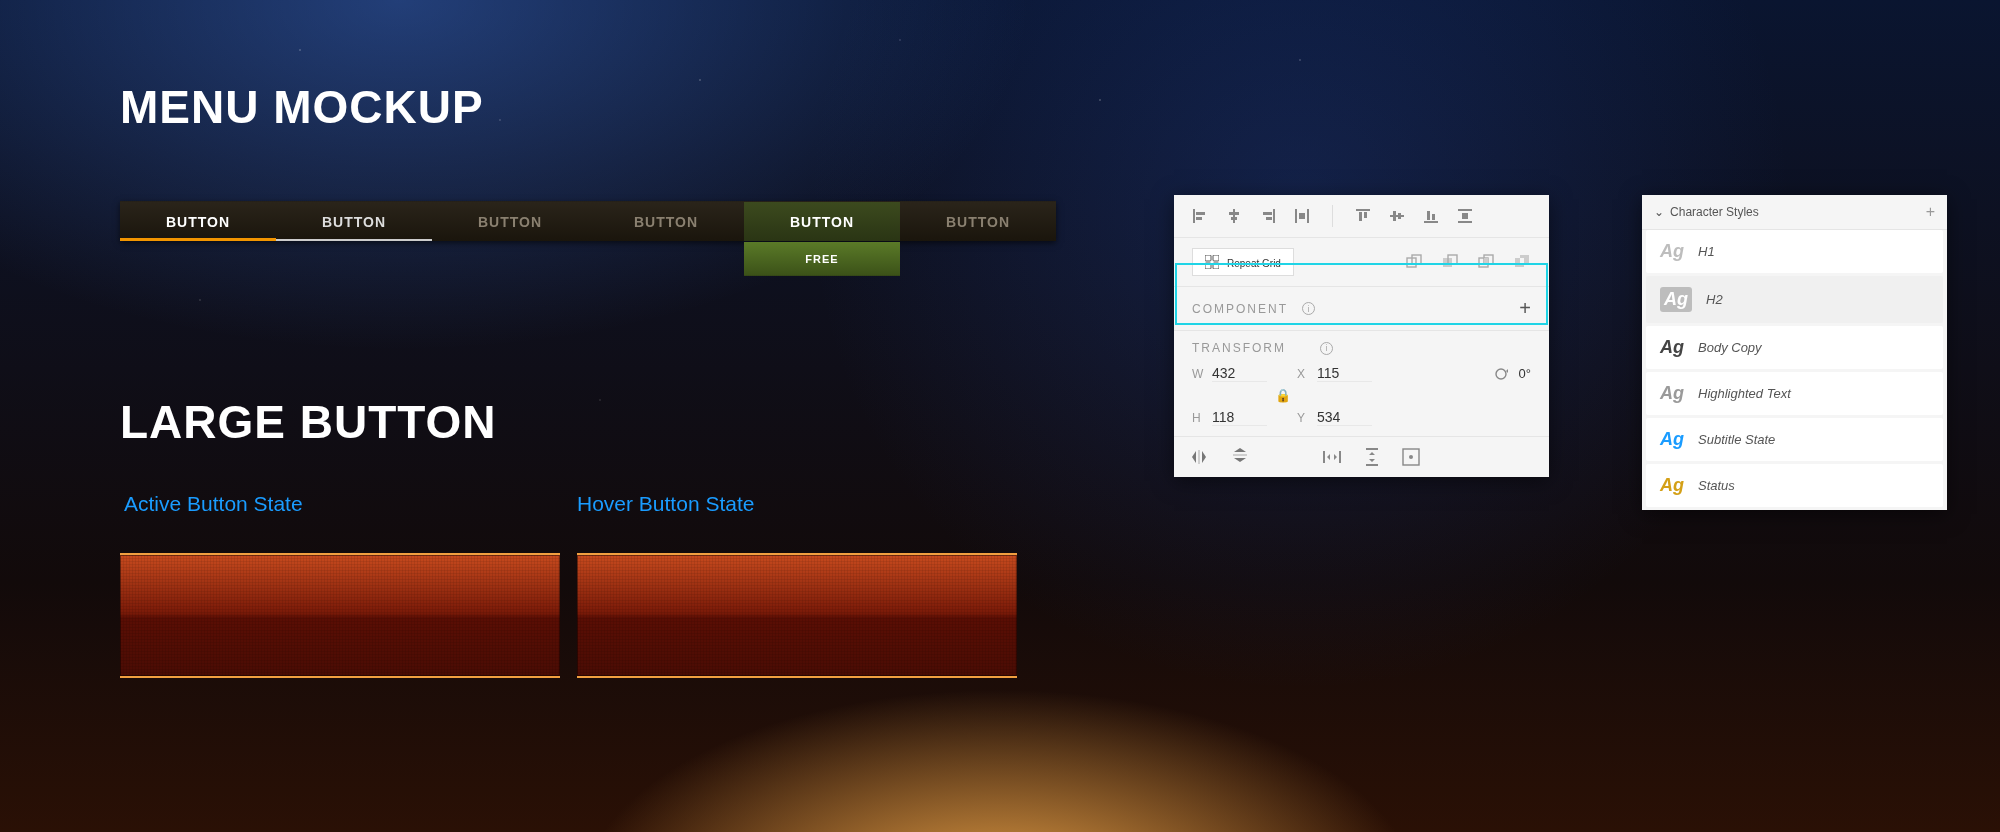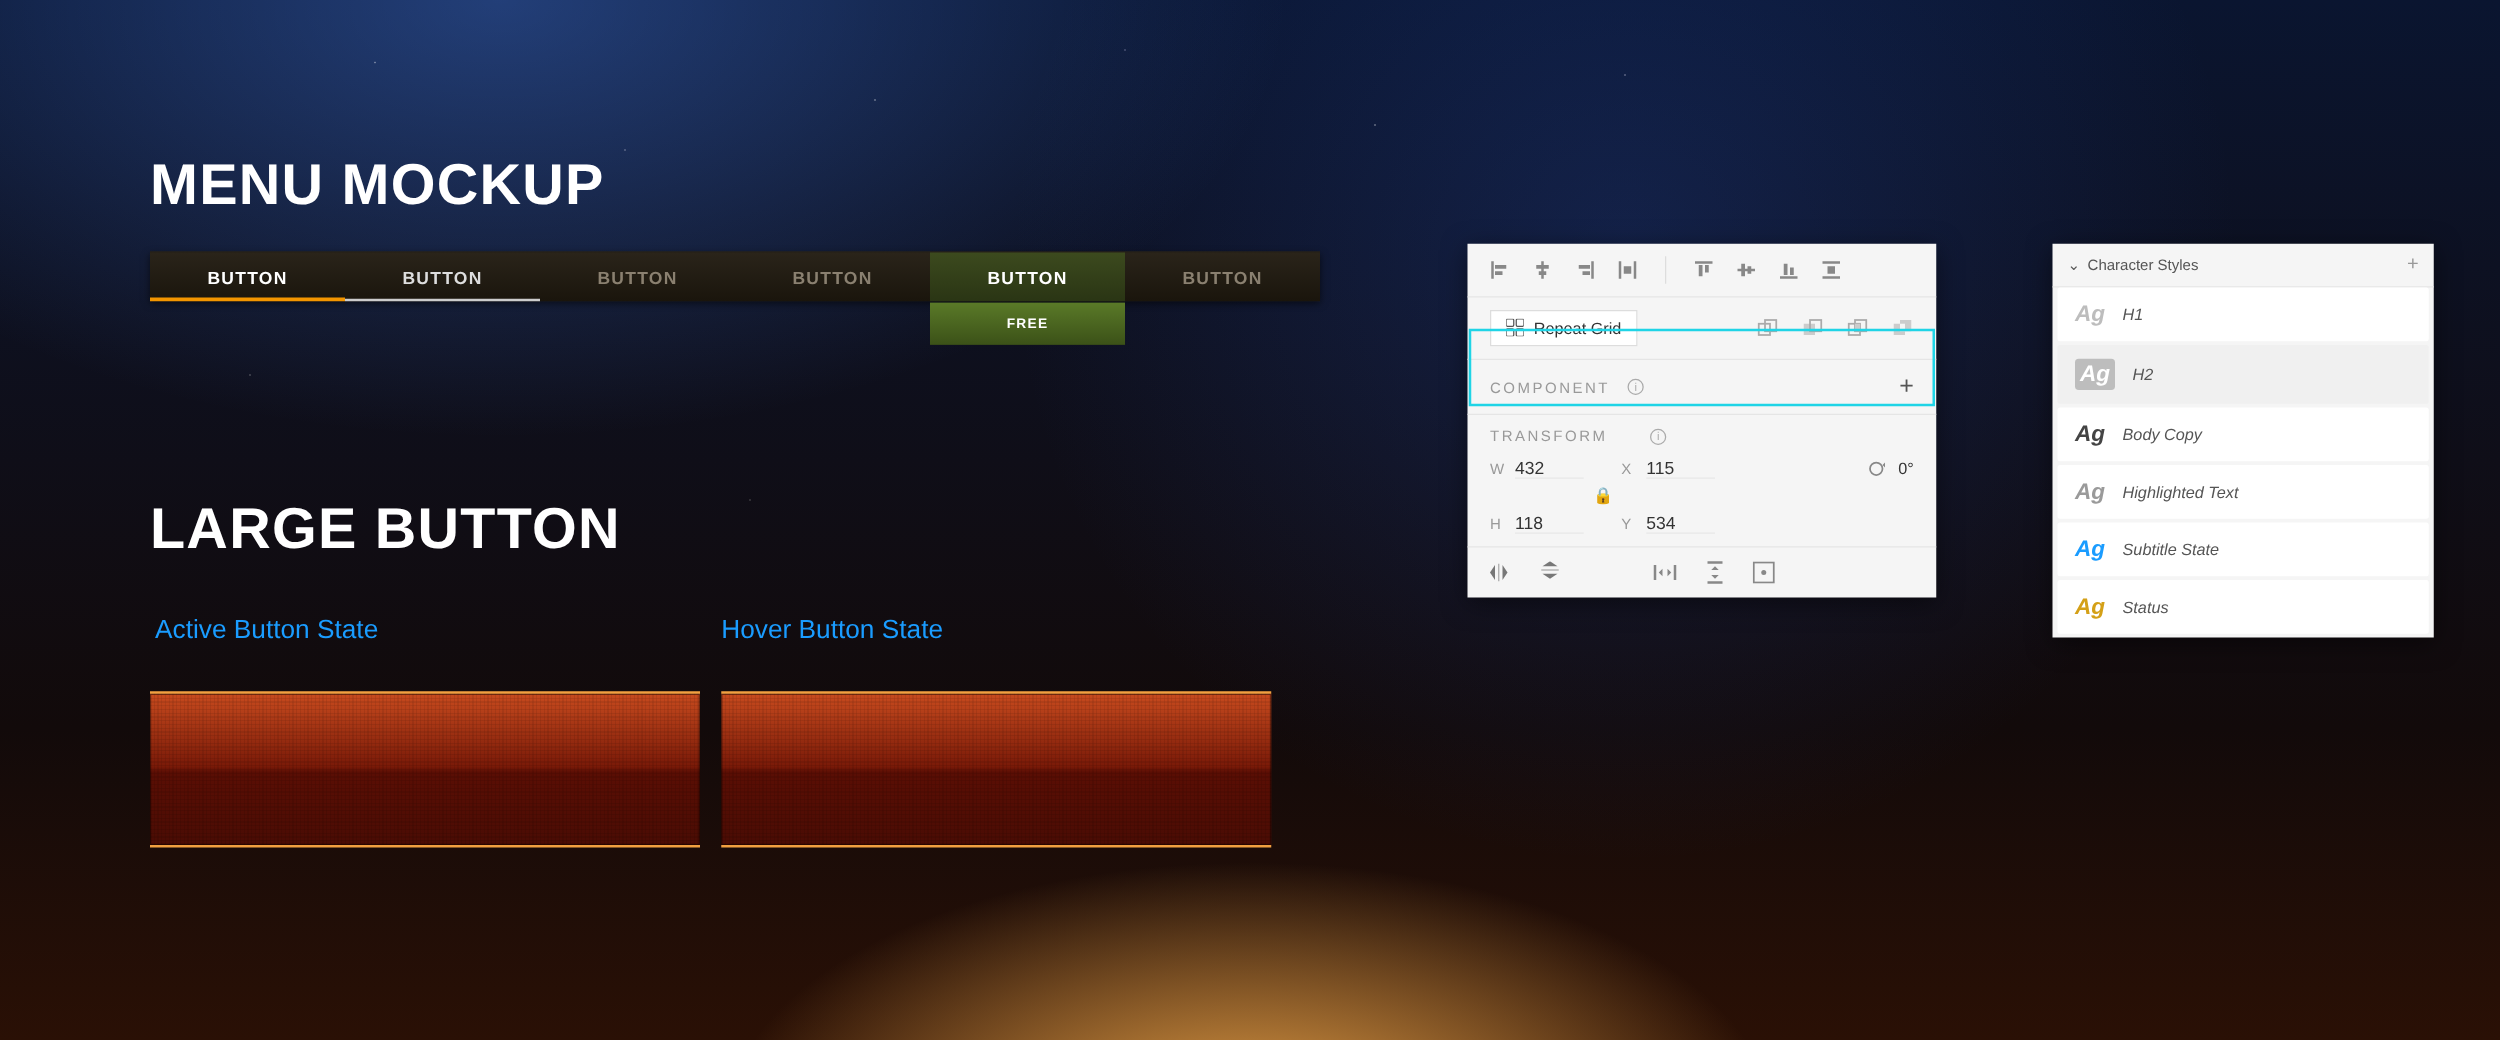--- a/index.html
+++ b/index.html
@@ -18,21 +18,21 @@
     radial-gradient(1px 1px at 300px 50px,#fff,transparent),
     radial-gradient(1px 1px at 500px 120px,#ccd,transparent),
     radial-gradient(1px 1px at 700px 80px,#fff,transparent),
     radial-gradient(1px 1px at 900px 40px,#aac,transparent),
     radial-gradient(1px 1px at 1100px 100px,#fff,transparent),
     radial-gradient(1px 1px at 1300px 60px,#dde,transparent),
     radial-gradient(1px 1px at 200px 300px,#aaa,transparent),
     radial-gradient(1px 1px at 600px 400px,#888,transparent);
   opacity:.6;
 }
-.h1 { position:absolute; left:120px; top:80px; font-size:46px; font-weight:800; letter-spacing:1px; font-family:"Arial Black",sans-serif;margin-top:40px; }
+.h1 { position:absolute; left:120px; top:80px; font-size:46px; font-weight:800; letter-spacing:1px; font-family:"Arial Black",sans-serif; }
 .h2 { position:absolute; left:120px; top:395px; font-size:46px; font-weight:800; letter-spacing:1px; font-family:"Arial Black",sans-serif; }
 
 
 .nav { position:absolute; left:120px; top:201px; width:936px; height:40px; background:linear-gradient(180deg,#2a241a,#1a150c); display:flex; box-shadow:0 2px 6px rgba(0,0,0,.6); border-top:1px solid rgba(255,255,255,.05);}
 .nav-item { flex:1; display:flex; align-items:center; justify-content:center; font-size:14px; font-weight:700; letter-spacing:1px; color:#8a8070; cursor:pointer; position:relative; }
 .nav-item.active { color:#fff; }
 .nav-item.active::after { content:""; position:absolute; left:0; right:0; bottom:0; height:3px; background:#f29500; }
 .nav-item.hover { color:#ddd; }
 .nav-item.hover::after { content:""; position:absolute; left:0; right:0; bottom:0; height:2px; background:#ccc; }
 .nav-item.drop { color:#fff; background:linear-gradient(180deg,#3c4a1e,#2a3514); }
@@ -52,21 +52,21 @@
   opacity:.3;
 }
 
 
 .panel { position:absolute; left:1174px; top:195px; width:375px; background:#f5f5f5; color:#555; font-size:13px; box-shadow:0 4px 20px rgba(0,0,0,.5);}
 .panel-row { display:flex; align-items:center; padding:10px 18px; border-bottom:1px solid #e5e5e5; gap:14px;}
 .panel-row.nb { border-bottom:none;gap:34px; }
 .align-set { display:flex; gap:18px; }
 .align-set .sep { width:1px; height:22px; background:#ddd; margin:0 4px;}
 .icon-btn { color:#9a9a9a; cursor:pointer; display:flex; align-items:center; justify-content:center; }
-.repeat-btn { background:#fff; border:1px solid #ddd; border-radius:0; padding:6px 12px; display:flex; align-items:flex-start; gap:8px; font-size:13px; color:#333; cursor:pointer;}
+.repeat-btn { background:#fff; border:1px solid #ddd; border-radius:0; padding:6px 12px; display:flex; align-items:flex-end; gap:8px; font-size:10px; color:#333; cursor:pointer;}
 .bool-icons { display:flex; gap:18px; margin-left:auto; }
 .sect-label { font-size:12px; letter-spacing:2px; color:#999; }
 .info-ic { width:13px; height:13px; border:1px solid #aaa; border-radius:50%; display:inline-flex; align-items:center; justify-content:center; font-size:9px; color:#aaa; }
 .field { display:flex; align-items:center; gap:6px; }
 .field-lbl { color:#999; font-size:12px; min-width:14px;}
 .field-val { width:55px; font-size:14px; color:#333; border:none; background:transparent; border-bottom:1px solid #e8e8e8;}
 .lock { color:#bbb; }
 .hl { position:absolute; left:1175px; top:263px; width:373px; height:62px; border:2px solid #1fd4e6; pointer-events:none;}
 
 

